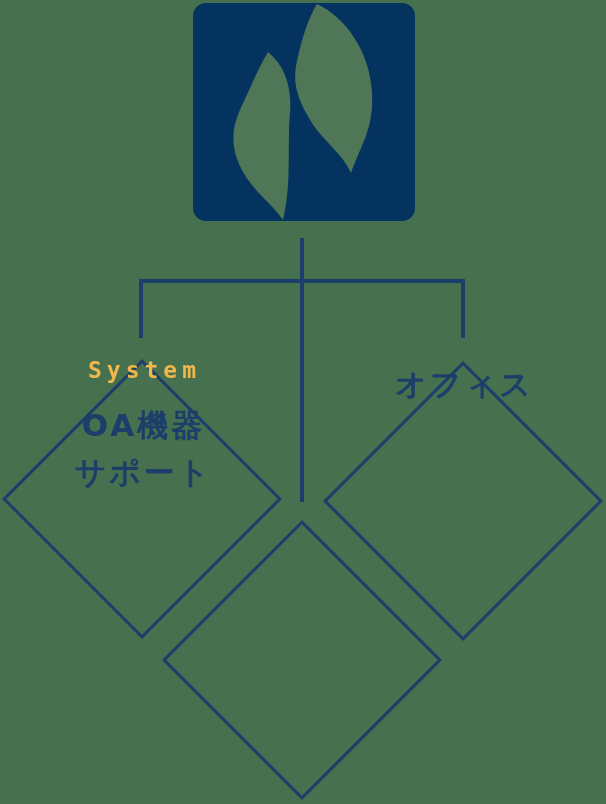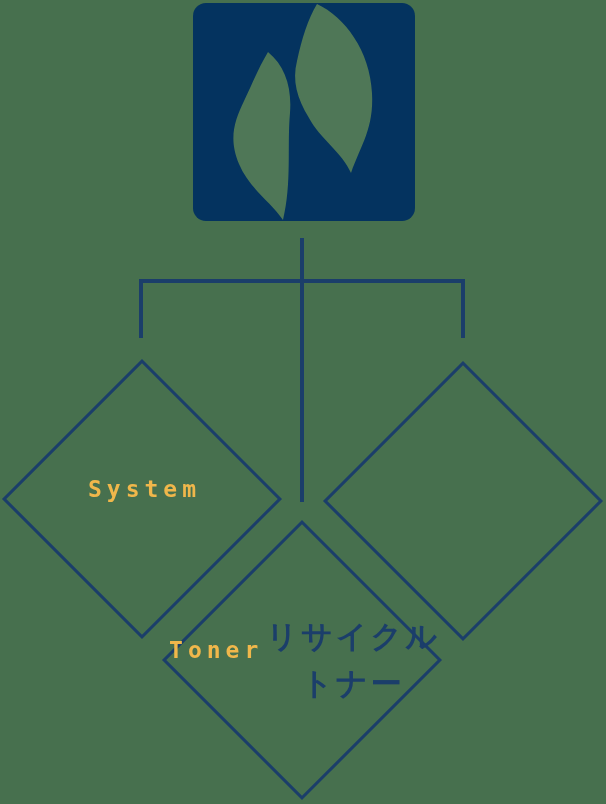--- a/index.html
+++ b/index.html
@@ -32,21 +32,21 @@
     border:3.5px solid var(--navy);
     transform:rotate(45deg);
     background:transparent;
   }
   .diamond-system{left:43px;top:400px;}
   .diamond-office{left:364px;top:402px;}
   .diamond-toner{left:203px;top:561px;}
 
   .label-stack{
     position:absolute;width:280px;height:280px;
-    display:flex;flex-direction:row;align-items:center;justify-content:center;
+    display:flex;flex-direction:column;align-items:center;justify-content:flex-start;
     text-align:center;pointer-events:none;
   }
   .stack-system{left:2px;top:359px;}
   .stack-office{left:323px;top:361px;}
   .stack-toner{left:162px;top:520px;}
 
   .en-label{
     font-family:"DejaVu Sans Mono","Liberation Mono",monospace;
     font-size:23px;font-weight:bold;color:var(--yellow);
     letter-spacing:5px;text-indent:5px;line-height:23px;
@@ -86,28 +86,26 @@
   <div class="line line-horizontal"></div>
   <div class="line line-left-drop"></div>
   <div class="line line-right-drop"></div>
 
   <div class="diamond diamond-system"></div>
   <div class="diamond diamond-office"></div>
   <div class="diamond diamond-toner"></div>
 
   <div class="label-stack stack-system">
     <div class="en-label">System</div>
+    <div class="jp-label">
+      <div>OA機器</div>
+      <div>サポート</div>
+    </div>
   </div>
 
   <div class="label-stack stack-office">
     <div class="jp-label">
+      <div>オフィス</div>
     </div>
   </div>
 
-  <div class="label-stack stack-toner">
-    <div class="en-label">Toner</div>
-    <div class="jp-label">
-      <div>リサイクル</div>
-      <div>トナー</div>
-    </div>
-  </div>
 
 </div>
 
 </body></html>

